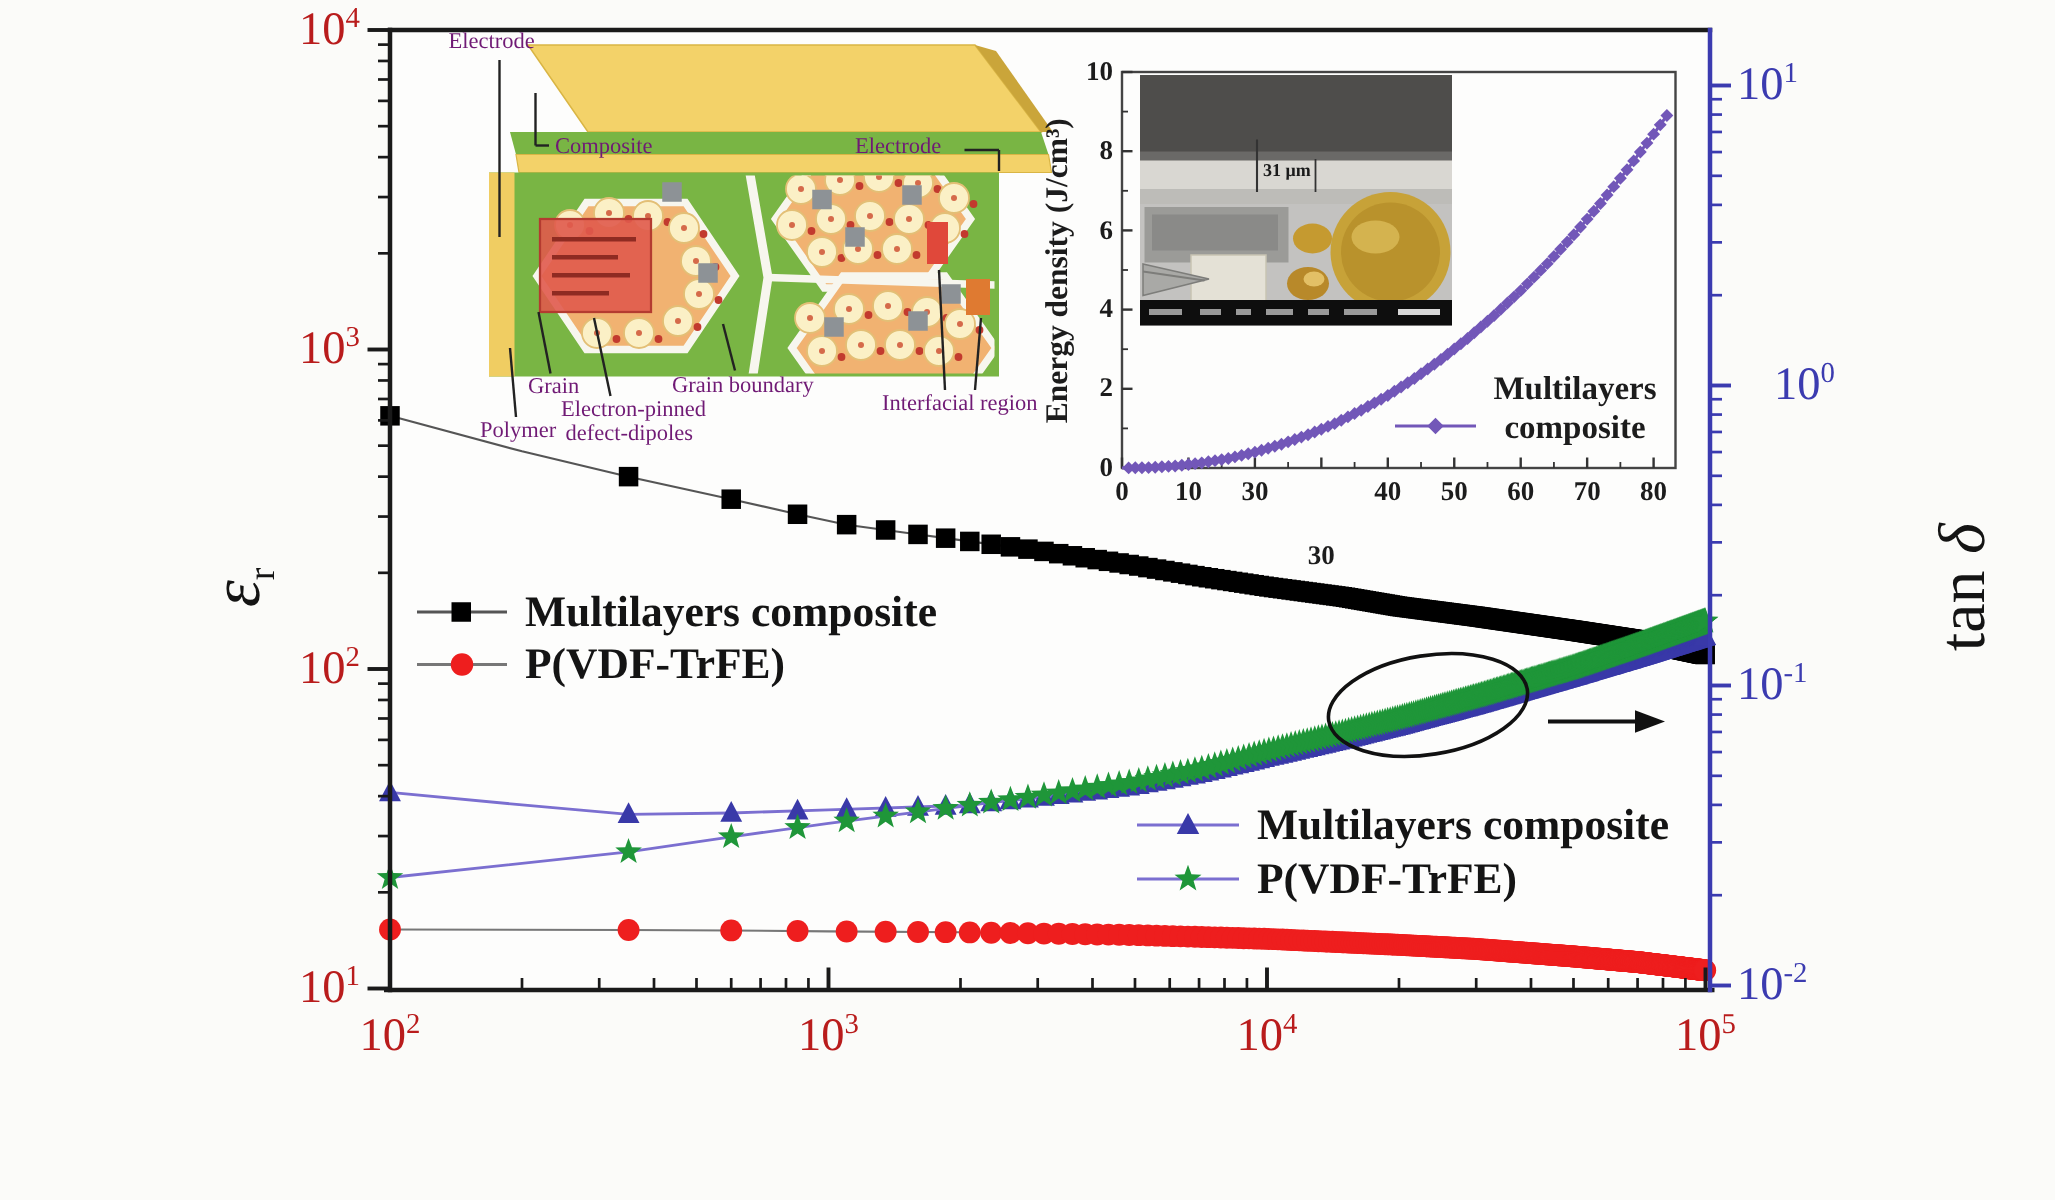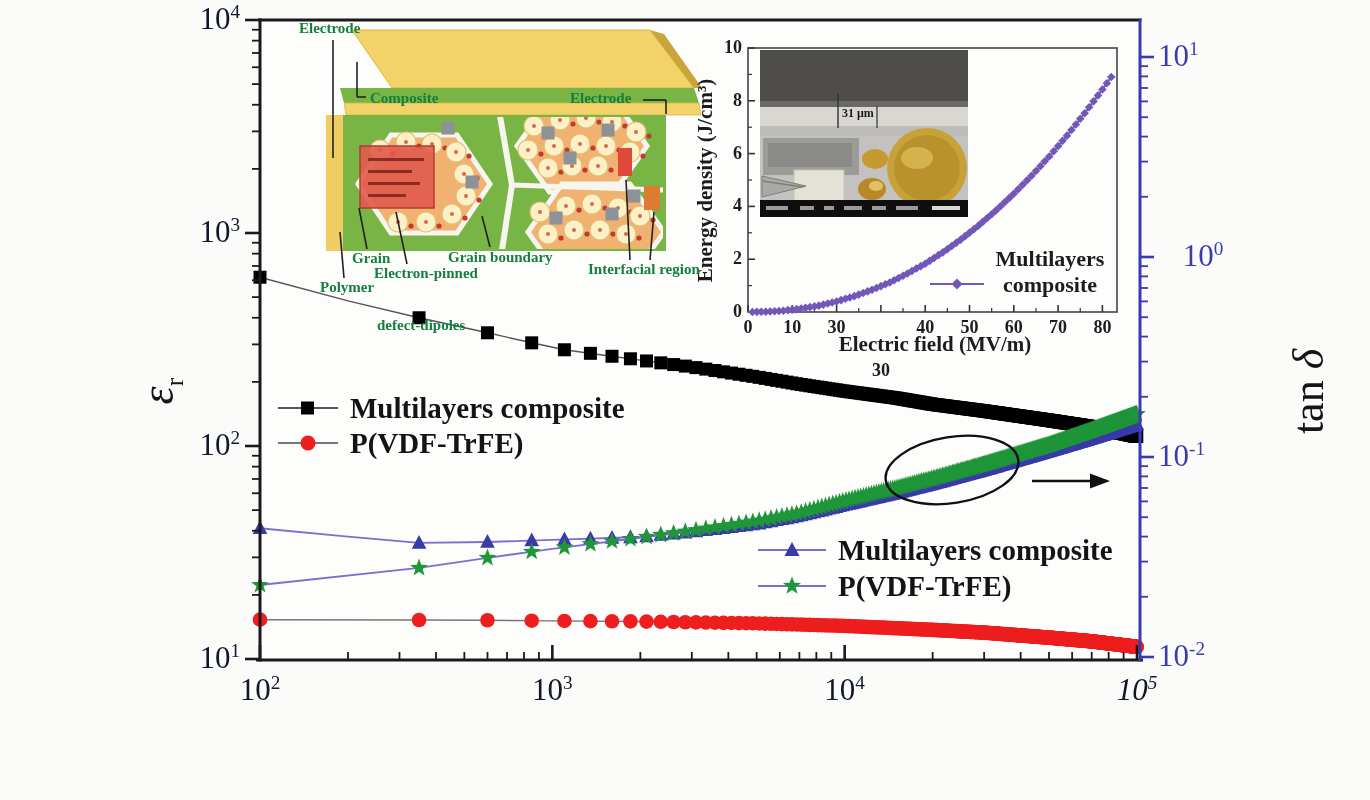--- a/index.html
+++ b/index.html
@@ -1,32 +1,32 @@
 <!DOCTYPE html>
 <html><head>
 <meta charset="utf-8">
 <style>
   html,body{margin:0;padding:0;background:#ffffff;}
   #canvas{position:relative;width:1370px;height:800px;background:#fbfbf9;
           font-family:"Liberation Serif", serif; overflow:hidden;}
   .abs{position:absolute;white-space:nowrap;}
-  .mtick{font-size:31px;color:#0f172a;}
+  .mtick{font-size:31px;color:#b91c1c;}
   .mtick sup{font-size:62%;}
   .rtick{color:#3b3bb0;}
   .leglabel{font-size:29px;font-weight:bold;color:#141414;}
   .vlab{transform:rotate(-90deg);transform-origin:center center;}
   .eps{font-size:46px;font-style:italic;color:#141414;}
   .eps sub{font-size:55%;font-style:normal;}
   .tand{font-size:44px;color:#141414;}
   .tand .sym{font-style:italic;}
   .xlab-main{font-size:40px;color:#141414;text-align:center;}
   .itick{font-size:18px;font-weight:bold;color:#1c1c1c;}
   .ilab{font-size:21px;font-weight:bold;color:#1c1c1c;text-align:center;}
   .ileg{font-size:22px;font-weight:bold;color:#1c1c1c;text-align:center;line-height:26px;white-space:normal;}
-  .schlab{font-size:15px;font-weight:bold;color:#15803d;}
+  .schlab{font-size:15px;font-weight:normal;color:#701a75;}
   .semlab{font-size:12px;font-weight:bold;color:#1a1a1a;margin-top:12px;}
   svg{display:block;}
 </style>
 </head>
 <body>
 
 <div id="canvas">
 
   <svg id="plot-svg" class="abs" width="1370" height="800" viewBox="0 0 1370 800" style="left:0;top:0">
       <rect x="260" y="20" width="880" height="640" fill="#fdfdfc"></rect>
@@ -2054,45 +2054,44 @@
       </div>
       <div style="display:flex;align-items:center;height:32px;margin-top:4px;">
         <svg width="72" height="22">
           <line x1="2" y1="11" x2="70" y2="11" stroke="#7b6fd0" stroke-width="2"></line>
           <path id="leg-star" fill="#1f9639" d="M36.0,1.5L38.3,7.8L45.0,8.1L39.7,12.2L41.6,18.7L36.0,14.9L30.4,18.7L32.3,12.2L27.0,8.1L33.7,7.8Z"></path>
         </svg>
         <span class="leglabel" style="margin-left:10px;">P(VDF-TrFE)</span>
       </div>
     </div>
 
-    <div class="abs ilab" style="left:790px;top:332px;width:290px;">Electric field (MV/m)</div>
     <div class="abs vlab ilab" style="left:580px;top:168px;width:250px;">Energy density (J/cm³)</div>
     <div class="abs ileg" style="left:985px;top:246px;width:130px;">Multilayers composite</div>
     <svg class="abs" width="58" height="14" style="left:928px;top:277px;">
       <line x1="2" y1="7" x2="56" y2="7" stroke="#7257b8" stroke-width="2"></line>
       <path d="M29,1.5 L34.5,7 L29,12.5 L23.5,7 Z" fill="#7257b8"></path>
     </svg>
 
     <div class="abs semlab" style="left:842px;top:94px;">31 μm</div>
 
     <div class="abs schlab" style="left:299px;top:20px;">Electrode</div>
     <div class="abs schlab" style="left:370px;top:90px;">Composite</div>
     <div class="abs schlab" style="left:570px;top:90px;">Electrode</div>
     <div class="abs schlab" style="left:352px;top:250px;">Grain</div>
     <div class="abs schlab" style="left:320px;top:279px;">Polymer</div>
     <div class="abs schlab" style="left:374px;top:265px;">Electron-pinned</div>
-    <div class="abs schlab" style="left:377px;top:281px;margin-top:36px;">defect-dipoles</div>
+    <div class="abs schlab" style="left:377px;top:281px;">defect-dipoles</div>
     <div class="abs schlab" style="left:448px;top:249px;">Grain boundary</div>
     <div class="abs schlab" style="left:588px;top:261px;">Interfacial region</div>
 
     <div id="ticklayer">
         <div class="abs mtick" style="left:220px;top:672px;width:80px;text-align:center;">10<sup>2</sup></div>
         <div class="abs mtick" style="left:512.3299999999999px;top:672px;width:80px;text-align:center;">10<sup>3</sup></div>
         <div class="abs mtick" style="left:804.66px;top:672px;width:80px;text-align:center;">10<sup>4</sup></div>
-        <div class="abs mtick" style="left:1096.99px;top:672px;width:80px;text-align:center;font-style:italic;">10<sup>5</sup></div>
+        <div class="abs mtick" style="left:1096.99px;top:672px;width:80px;text-align:center;">10<sup>5</sup></div>
         <div class="abs mtick" style="left:0px;top:640px;width:240px;text-align:right;">10<sup>1</sup></div>
         <div class="abs mtick" style="left:0px;top:427px;width:240px;text-align:right;">10<sup>2</sup></div>
         <div class="abs mtick" style="left:0px;top:214px;width:240px;text-align:right;">10<sup>3</sup></div>
         <div class="abs mtick" style="left:0px;top:1px;width:240px;text-align:right;">10<sup>4</sup></div>
         <div class="abs mtick rtick" style="left:1158px;top:638px;width:90px;text-align:left;">10<sup>-2</sup></div>
         <div class="abs mtick rtick" style="left:1158px;top:438px;width:90px;text-align:left;">10<sup>-1</sup></div>
         <div class="abs mtick rtick" style="left:1158px;top:238px;width:90px;text-align:center;">10<sup>0</sup></div>
         <div class="abs mtick rtick" style="left:1158px;top:38px;width:90px;text-align:left;">10<sup>1</sup></div>
         <div class="abs itick" style="left:728px;top:317px;width:40px;text-align:center;">0</div>
         <div class="abs itick" style="left:772.3px;top:317px;width:40px;text-align:center;">10</div>

